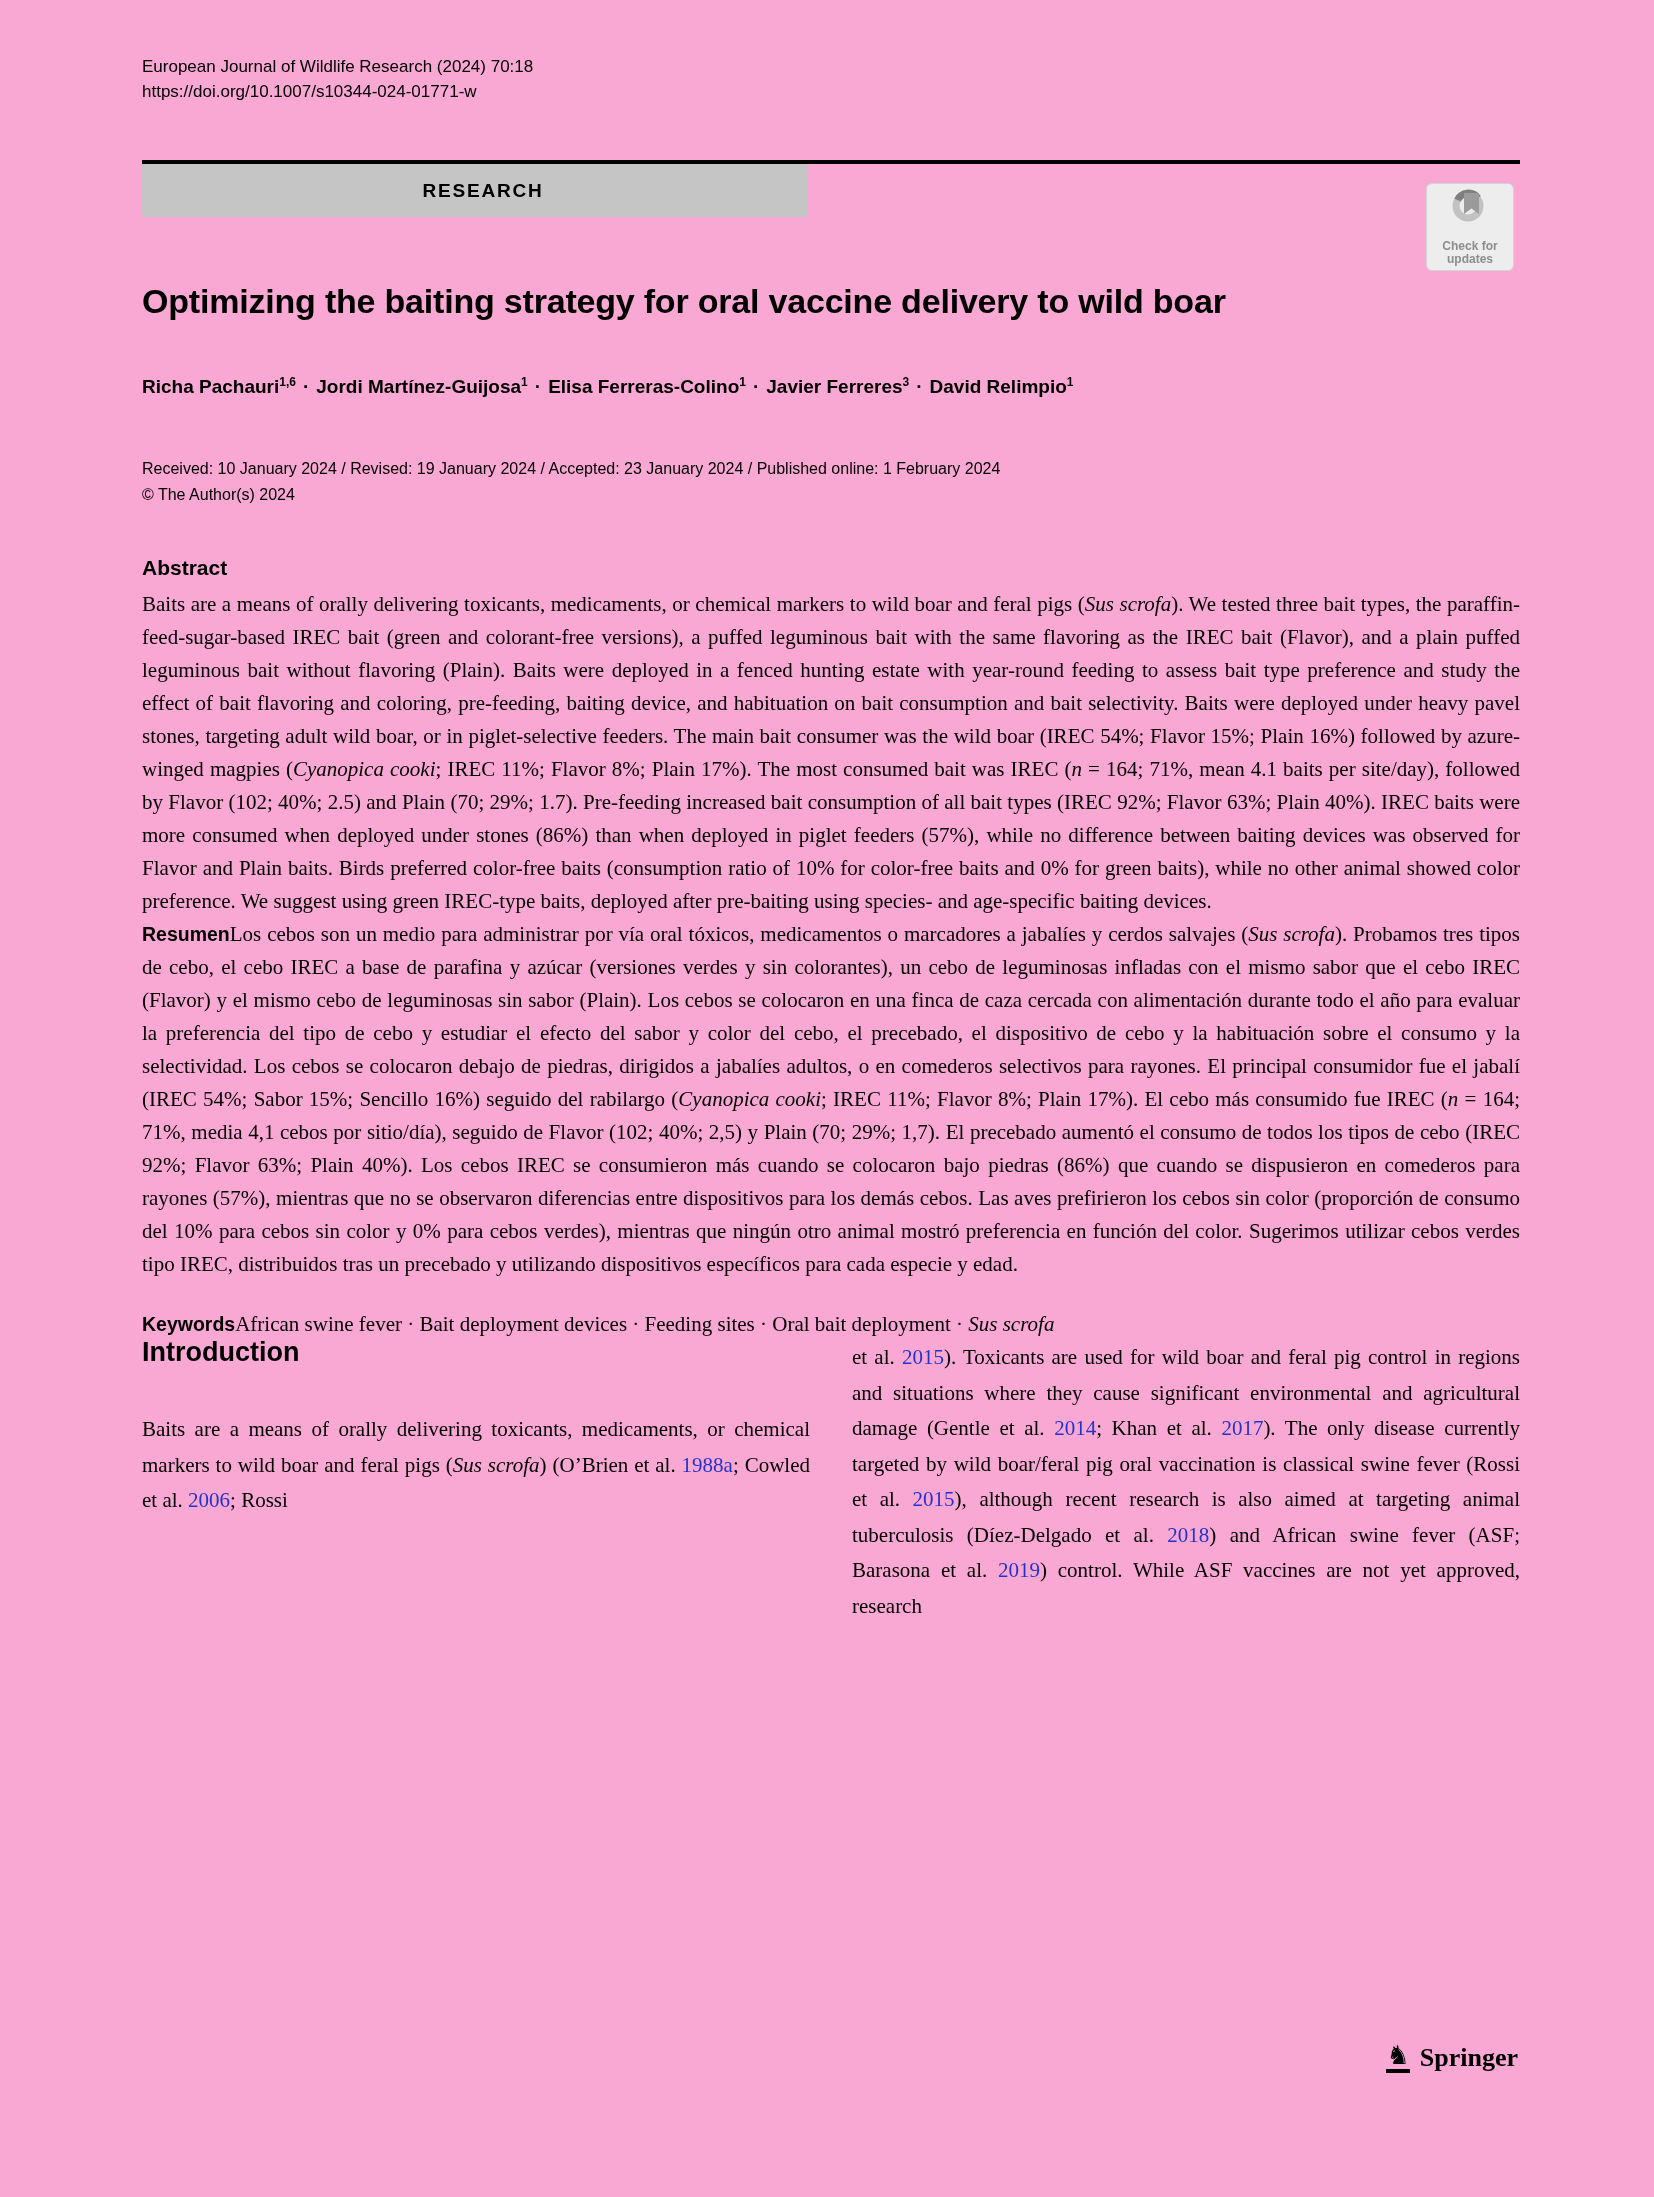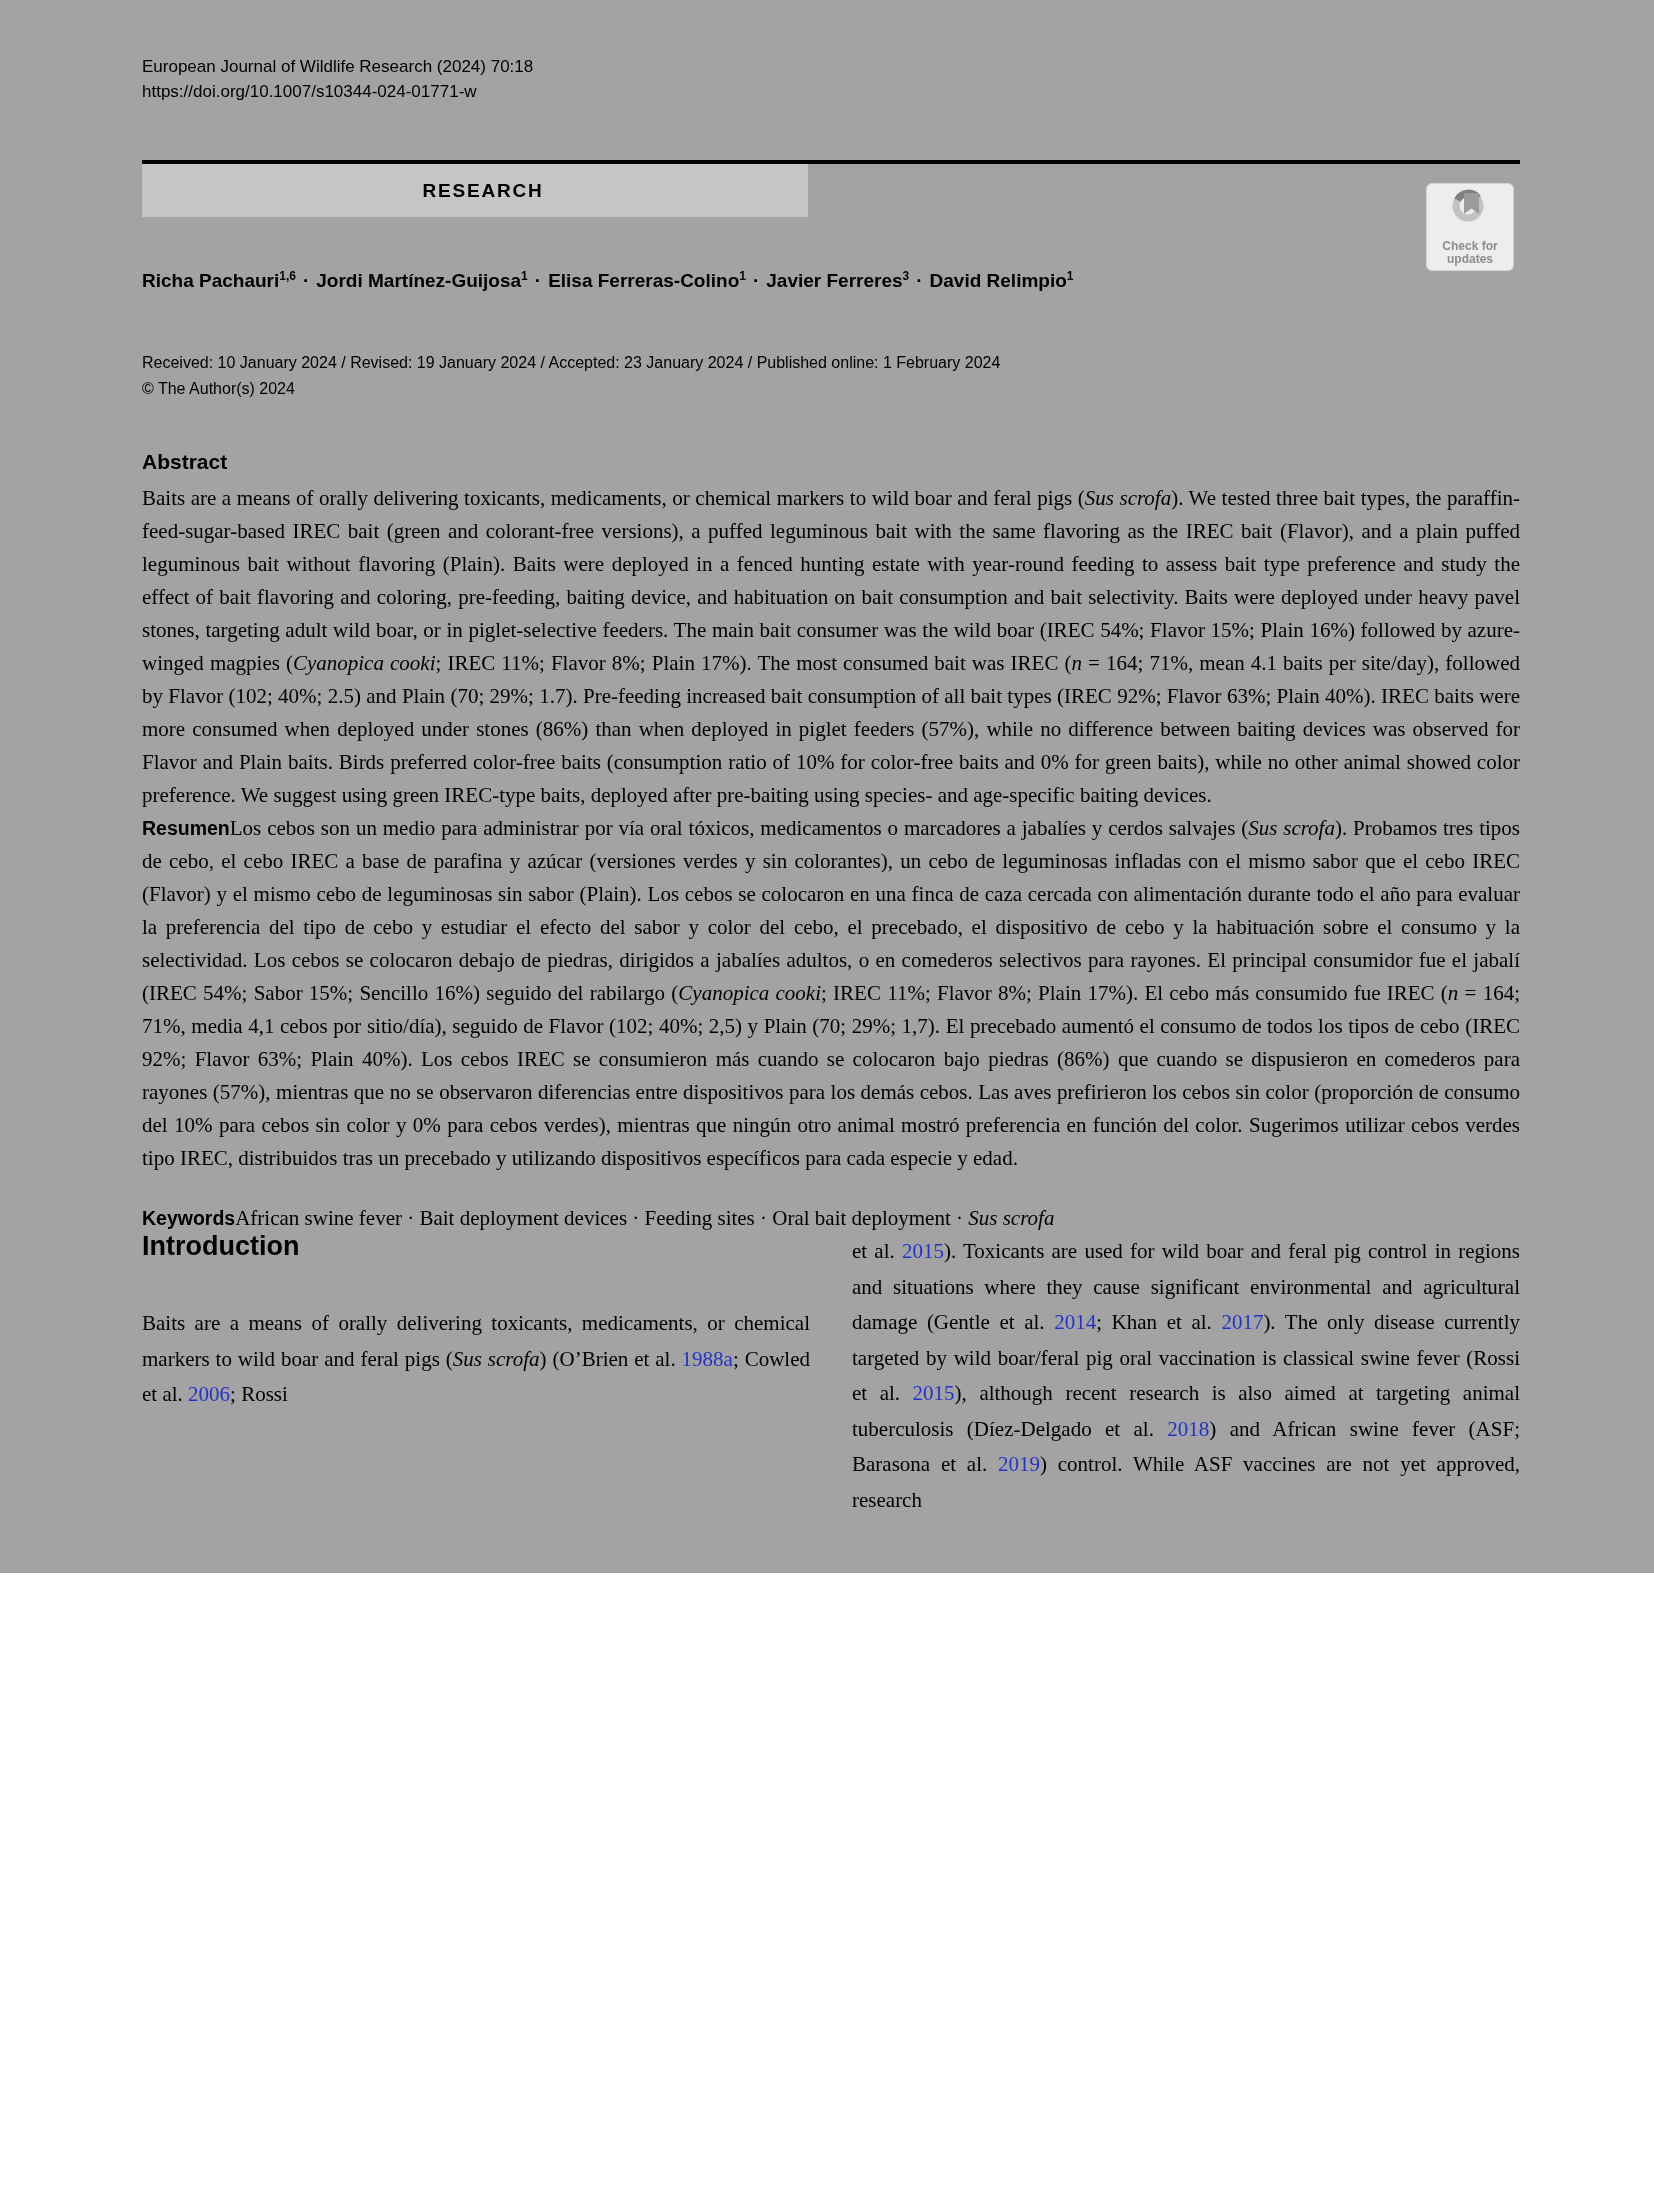--- a/index.html
+++ b/index.html
@@ -2,24 +2,24 @@
 <html lang="en" style="--link-blue: #2233cc; --band-gray: #c5c5c5;"><head>
 <meta charset="utf-8">
 <style>
   :root{
     --link-blue:#2233cc;
     --band-gray:#c5c5c5;
   }
   html,body{margin:0;padding:0;background:#ffffff;}
   .page{
     position:relative;
-    width:1654px;height:1573px;
+    width:1654px;height:2197px;
     box-sizing:border-box;
     padding:0 134px 11px 142px;
-    background:#a3a3a3;color:#000;
+    background:#f9a8d4;color:#000;
     font-family:"Liberation Serif",serif;
     overflow:hidden;
   }
   
   .journal-meta{padding-top:54px;font-family:"Liberation Sans",sans-serif;font-size:17px;line-height:25px;}
   .header-rule{margin-top:56px;height:4px;background:#000;}
   .research-band{
     width:666px;height:53px;box-sizing:border-box;padding-left:16px;
     background:var(--band-gray);
     font-family:Liberation Sans, sans-serif;font-weight:bold;
@@ -96,20 +96,21 @@
       <circle cx="19" cy="18" r="12" fill="none" stroke="#c2c2c2" stroke-width="7"></circle>
       <path d="M8.5 12 A12 12 0 0 1 29 10" fill="none" stroke="#7f7f7f" stroke-width="7"></path>
       <path d="M15 5 h15 v21 l-7.5 -5.5 L15 26 z" fill="#9b9b9b"></path>
     </svg>
     <div class="badge-text">
       <span>Check for</span><br>
       <span>updates</span>
     </div>
   </div>
 
+  <h1 class="article-title">Optimizing the baiting strategy for oral vaccine delivery to wild boar</h1>
 
   <div class="authors"><span>Richa Pachauri<sup>1,6</sup></span><span class="dot-sep">·</span><span>Jordi Martínez-Guijosa<sup>1</sup></span><span class="dot-sep">·</span><span>Elisa Ferreras-Colino<sup>1</sup></span><span class="dot-sep">·</span><span>Javier Ferreres<sup>3</sup></span><span class="dot-sep">·</span><span>David Relimpio<sup>1</sup></span></div>
 
   <div class="dates">
     <div>Received: 10 January 2024 / Revised: 19 January 2024 / Accepted: 23 January 2024 / Published online: 1 February 2024</div>
     <div>© The Author(s) 2024</div>
   </div>
 
   <section>
     <h2 class="abstract-heading">Abstract</h2>

